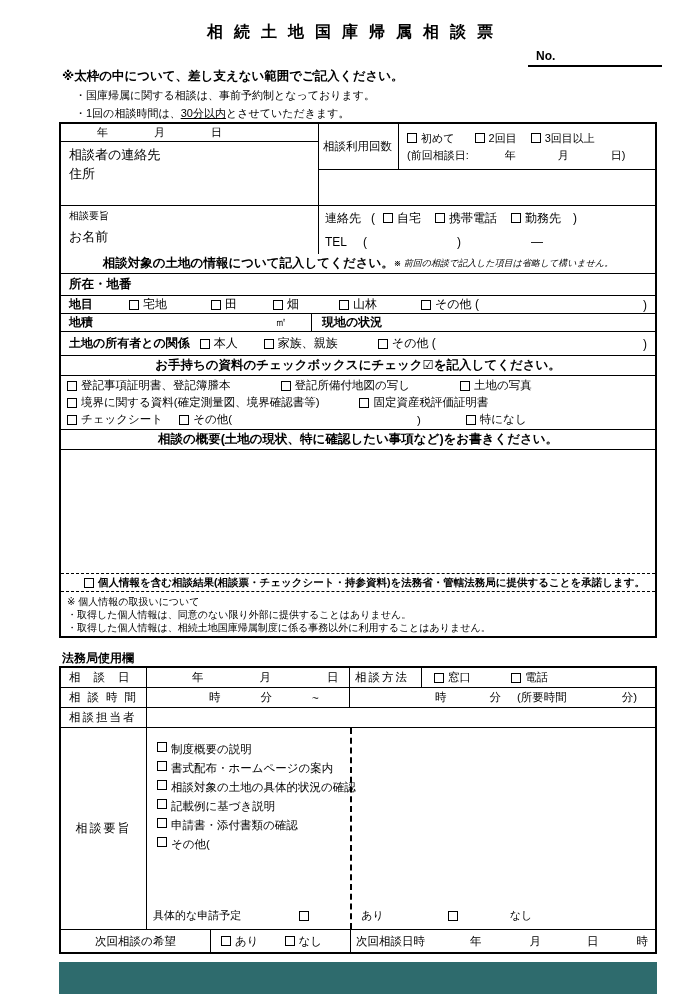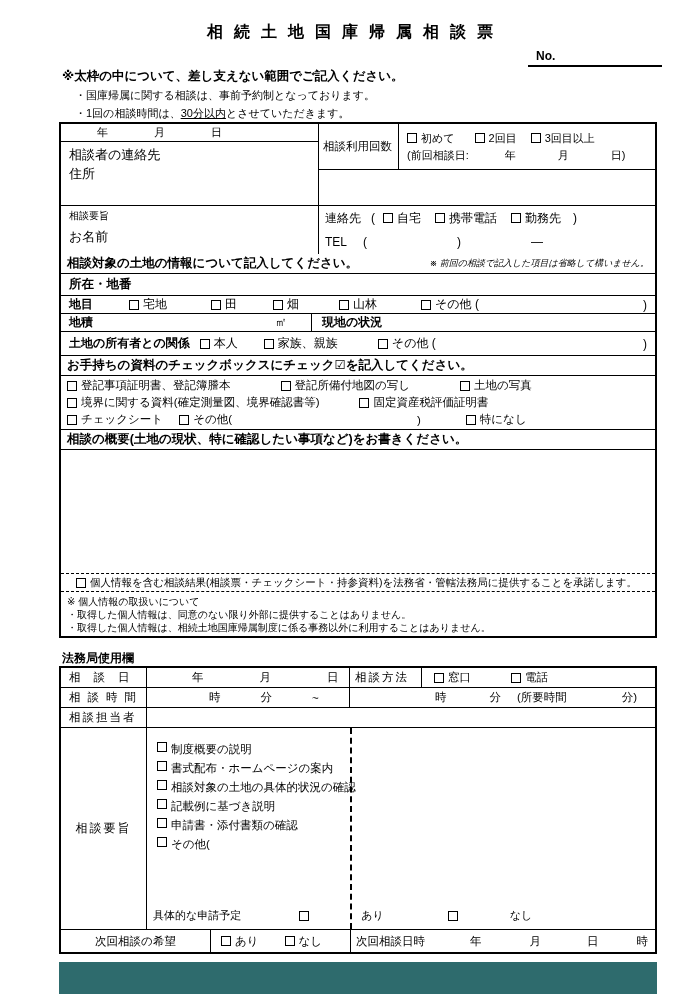--- a/index.html
+++ b/index.html
@@ -32,35 +32,35 @@
 .usage-label{width:80px;border-right:1px solid #000;display:flex;align-items:center;padding-left:4px;font-size:11.5px;}
 .usage-opts{flex:1;padding:5px 0 0 8px;}
 .line18{height:18px;}
 .prev-line{display:flex;align-items:center;height:16px;font-size:11px;}
 .rightA-empty{flex:1;}
 .furigana{height:16px;padding:3px 0 0 8px;}
 .name-row{height:32px;padding:6px 0 0 8px;}
 .tb-rightB{flex:1;}
 .contact-line{height:24px;padding-left:6px;font-size:12px;}
 .tel-line{height:24px;display:flex;align-items:center;padding-left:6px;font-size:12px;}
-.sec-header{height:20px;border-bottom:1px solid #000;display:flex;align-items:center;justify-content:space-between;padding:0 6px;}
+.sec-header{height:20px;border-bottom:1px solid #000;display:flex;align-items:center;justify-content:center;padding:0 6px;}
 .sec-title{font-weight:bold;font-size:12.5px;}
 .sec-note{font-size:9px;font-style:italic;}
 .row{border-bottom:1px solid #000;display:flex;align-items:center;}
 .loc-row{height:22px;padding-left:8px;}
 .cat-row{height:18px;padding-left:8px;font-size:12px;}
 .area-row{height:18px;}
 .area-left{width:251px;border-right:1px solid #000;height:100%;display:flex;align-items:flex-end;padding-left:8px;}
 .area-unit{margin-left:auto;margin-right:24px;}
 .area-right{flex:1;height:100%;display:flex;align-items:center;padding-left:10px;}
 .owner-row{height:24px;padding-left:8px;font-size:12px;}
 .docs-body{height:54px;border-bottom:1px solid #000;padding:1px 0 0 6px;}
 .docs-line{height:17px;display:flex;align-items:center;font-size:11.5px;}
 .summary-blank{height:124px;border-bottom:1px dashed #000;}
-.consent-row{height:18px;border-bottom:1px dashed #000;display:flex;align-items:center;padding-left:15px;font-size:10.5px;}
+.consent-row{height:18px;border-bottom:1px dashed #000;display:flex;align-items:center;padding-left:23px;font-size:10.5px;font-weight:bold;}
 .privacy{padding:3px 6px 2px 6px;font-size:10px;line-height:13px;}
 .office-label{position:absolute;left:62px;top:650px;font-size:12px;font-weight:bold;}
 .office-table{position:absolute;left:59px;top:666px;width:598px;border:2px solid #000;font-size:11.5px;background:#fff;}
 .ot-row{display:flex;border-bottom:1px solid #000;height:20px;align-items:stretch;}
 .ot-label{width:86px;border-right:1px solid #000;display:flex;align-items:center;padding-left:8px;}
 .sp3{letter-spacing:13px;}
 .sp4{letter-spacing:7px;}
 .sp5{letter-spacing:2px;}
 .ot-date{width:203px;border-right:1px solid #000;display:flex;align-items:center;padding-left:45px;gap:56px;}
 .ot-method-label{width:72px;border-right:1px solid #000;display:flex;align-items:center;padding-left:5px;letter-spacing:2px;}

